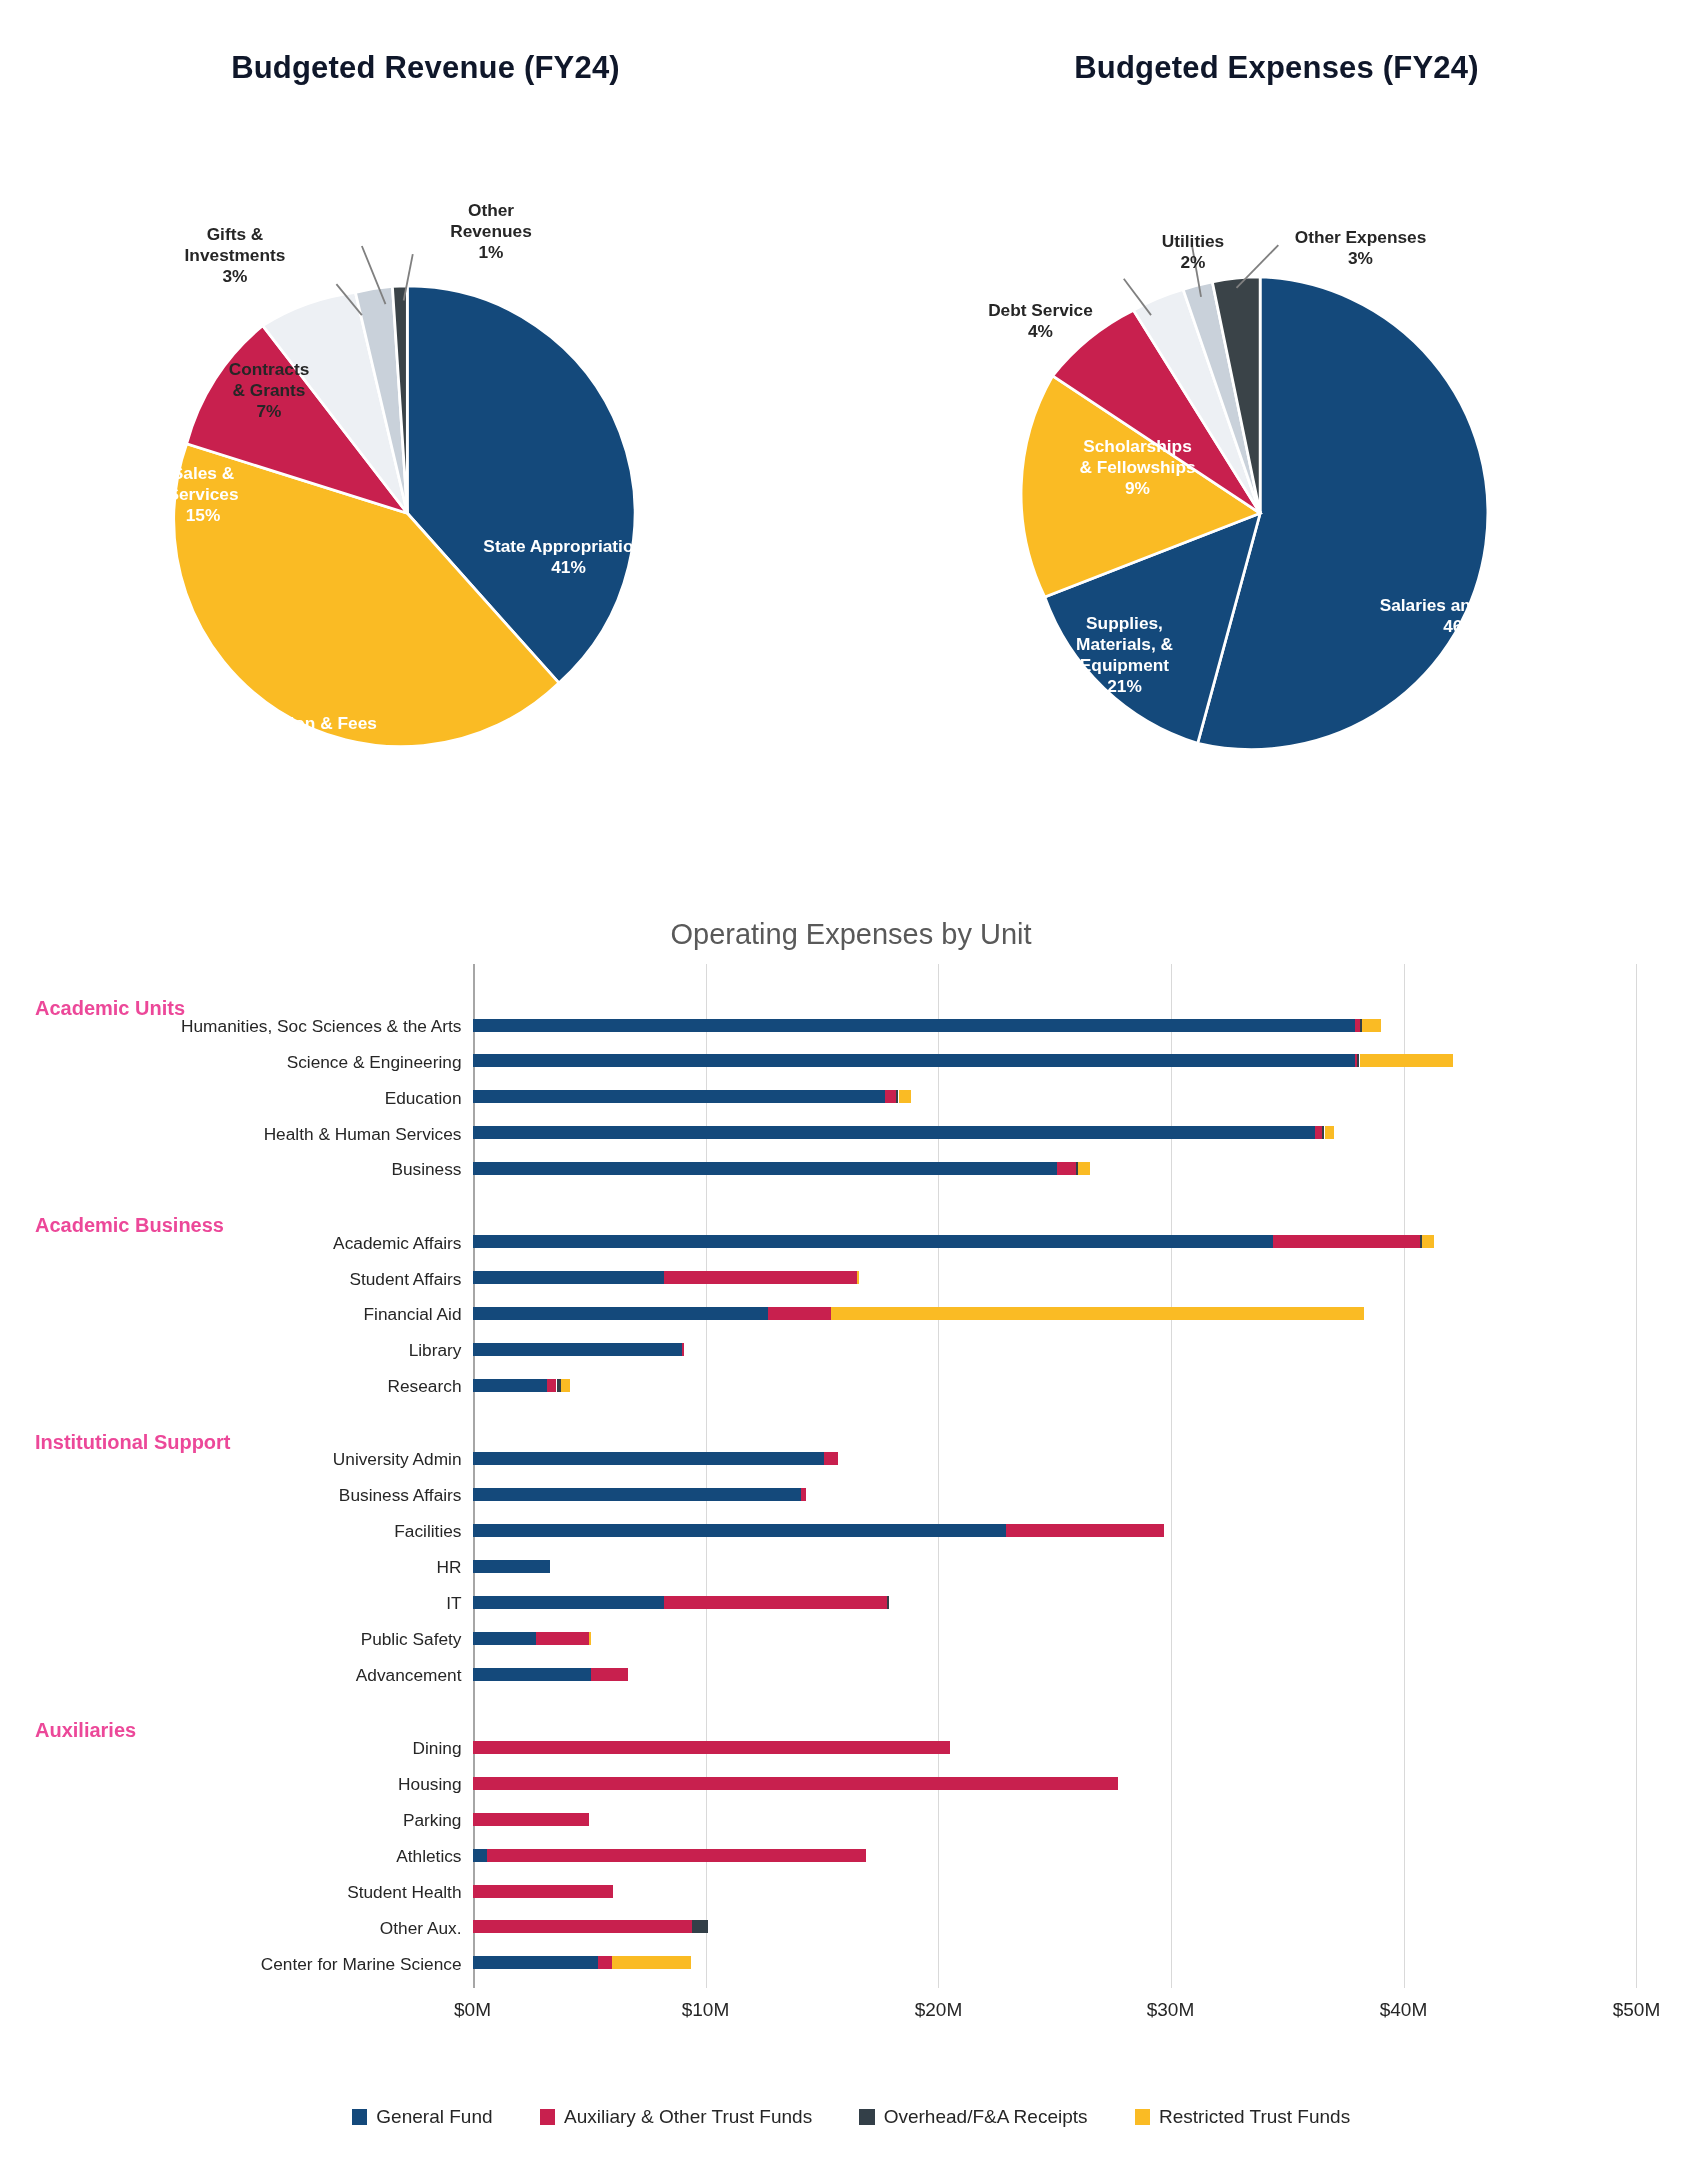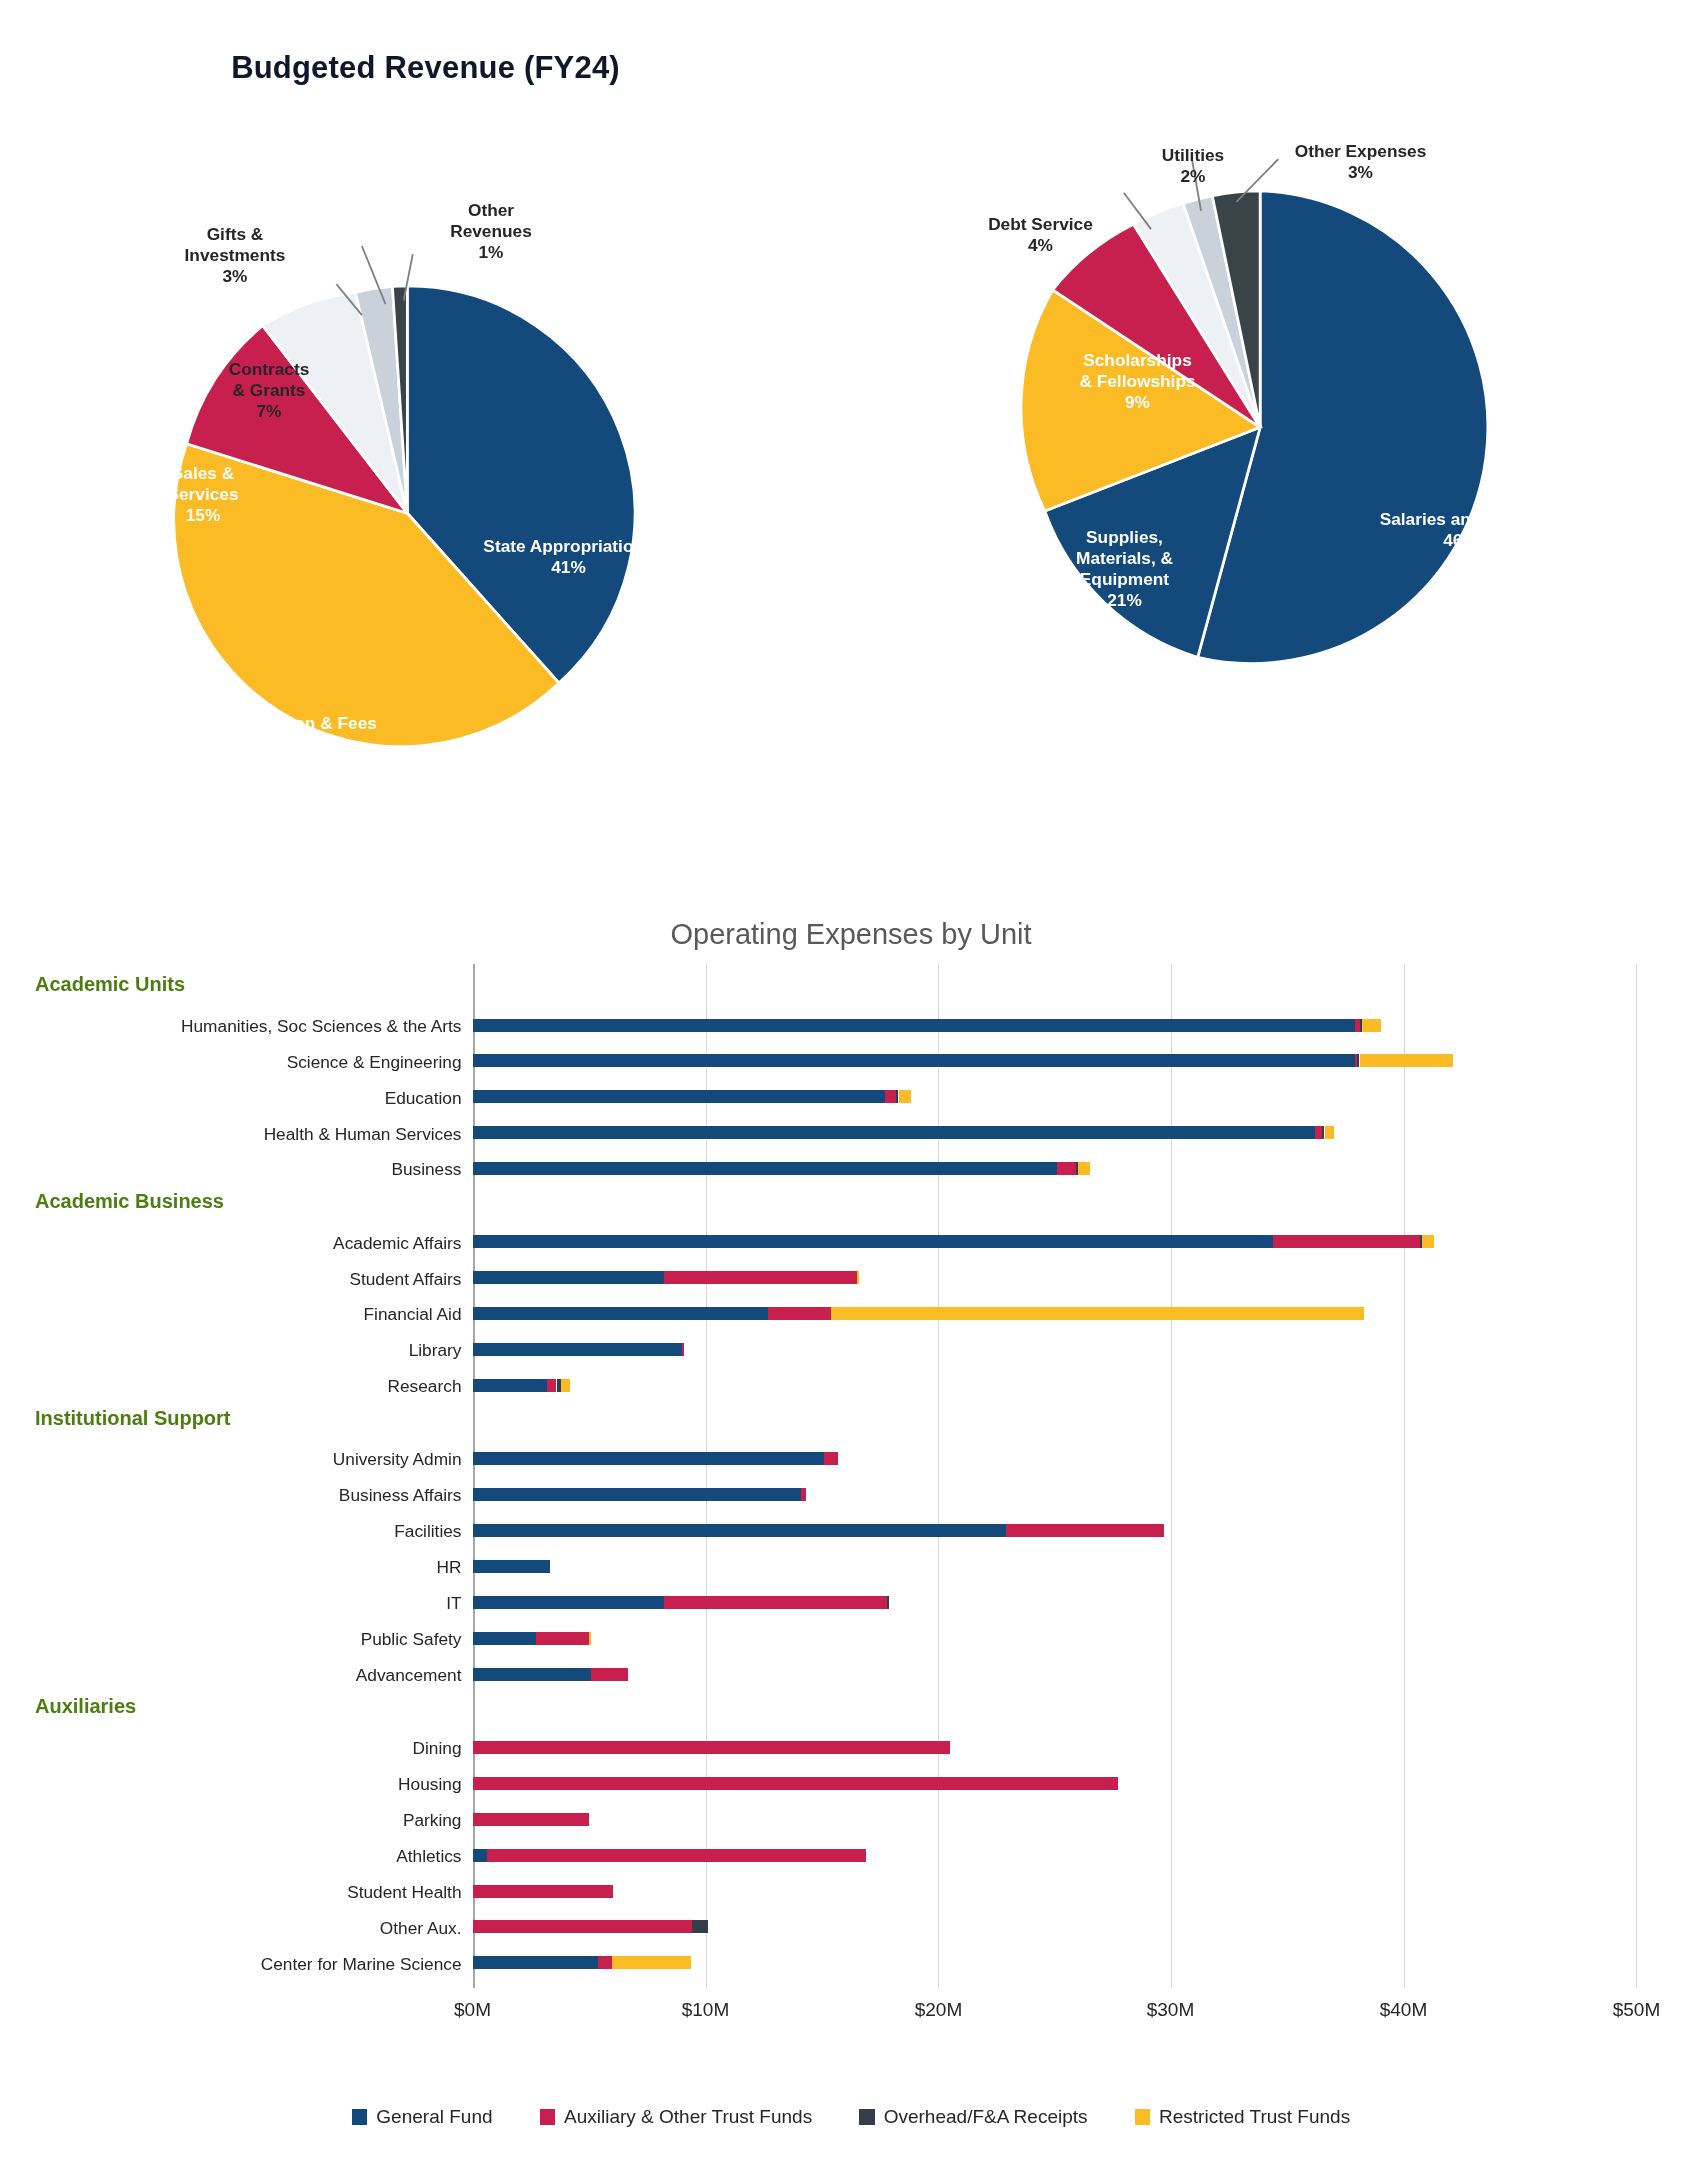--- a/index.html
+++ b/index.html
@@ -81,22 +81,23 @@
     left: 0;
     top: 55px;
     width: 1702px;
     height: 1127px;
   }
   .grp-label {
     position: absolute;
     left: 35px;
     font-size: 20px;
     font-weight: bold;
-    color: #4d7c0f;
+    color: #ec4899;
     white-space: nowrap;
+    margin-top: 24px;
   }
   .cat-label {
     position: absolute;
     right: 0;
     width: 436px;
     text-align: right;
     font-size: 17.3px;
     color: #262626;
     white-space: nowrap;
   }
@@ -192,20 +193,21 @@
         <div>3%</div>
       </div>
       <div class="out-label" style="left:409px; top:114px; width:164px;">
         <div>Other<br>Revenues</div>
         <div>1%</div>
       </div>
     </div>
   </div>
 
   <div class="pie-block pie-right">
+    <div class="pie-title">Budgeted Expenses (FY24)</div>
     <div class="pie-canvas">
       <svg class="pie-svg" width="851" height="800" viewBox="0 0 936 880">
 
         <path d="M 450 470 L 450 210 A 260 260 0 1 1 381.3 723.0 Z" fill="#14497B" stroke="#ffffff" stroke-width="3"></path>
 
         <path d="M 450 470 L 381.3 723.0 A 260 260 0 0 1 213.1 562.1 Z" fill="#14497B" stroke="#ffffff" stroke-width="3"></path>
 
         <path d="M 450 470 L 213.1 562.1 A 260 260 0 0 1 221.8 318.8 Z" fill="#FABB24" stroke="#ffffff" stroke-width="3"></path>
 
         <path d="M 450 470 L 221.8 318.8 A 260 260 0 0 1 310.7 246.6 Z" fill="#C8204E" stroke="#ffffff" stroke-width="3"></path>

